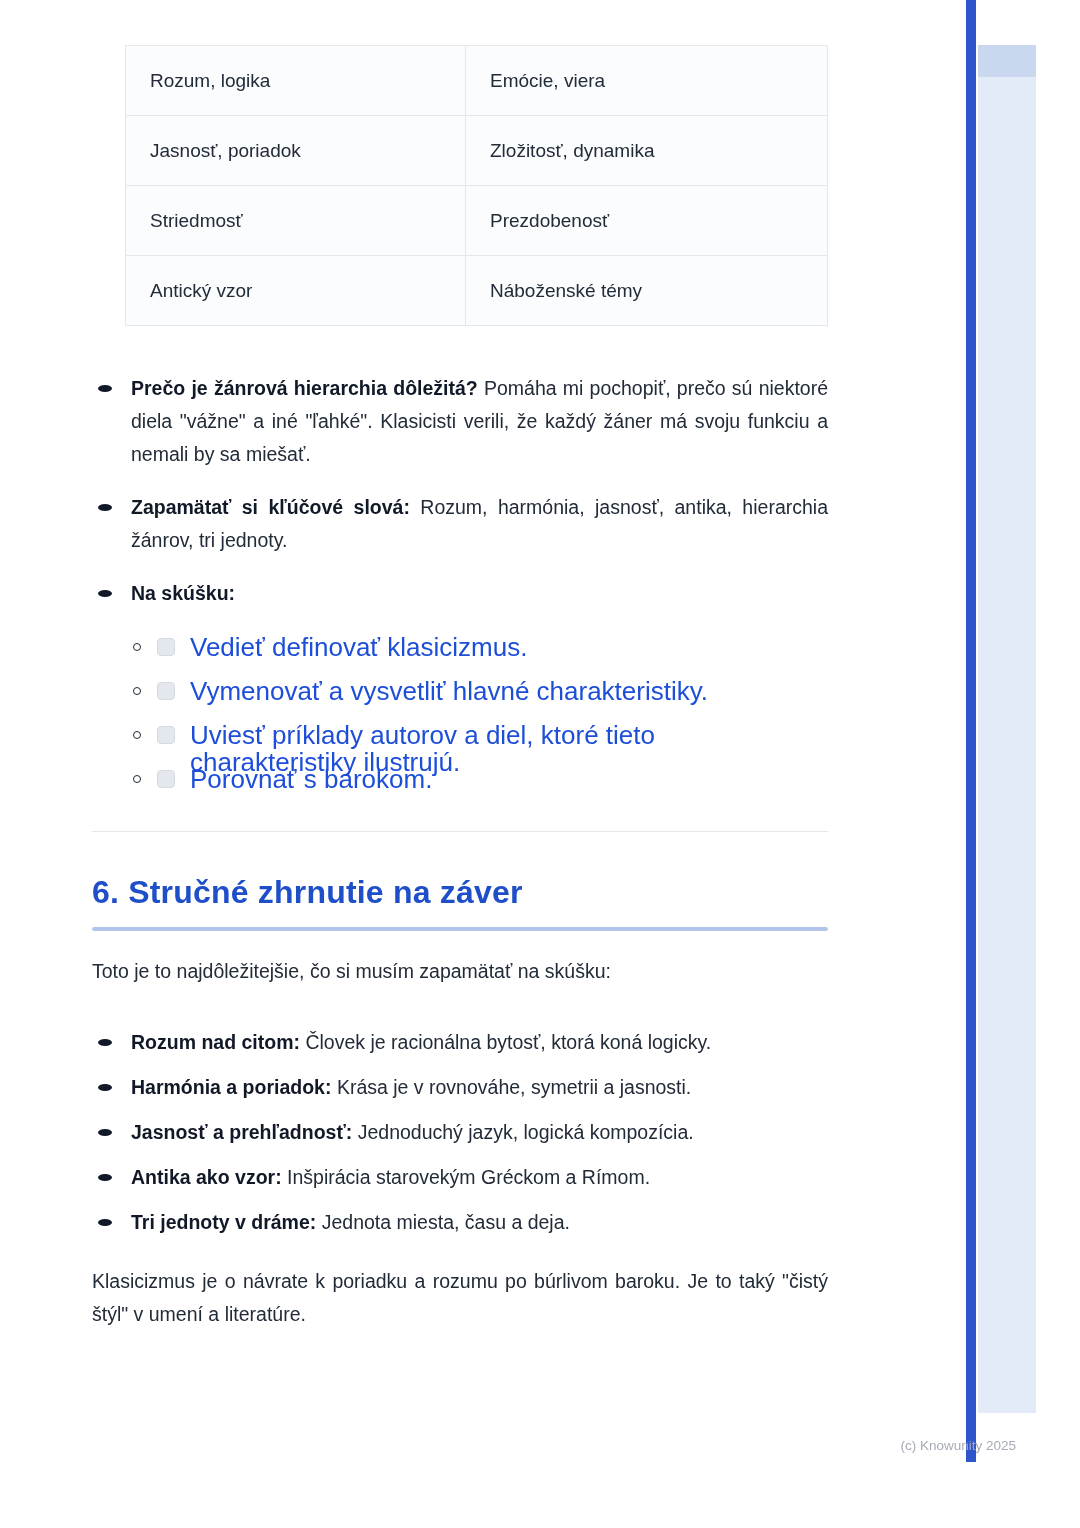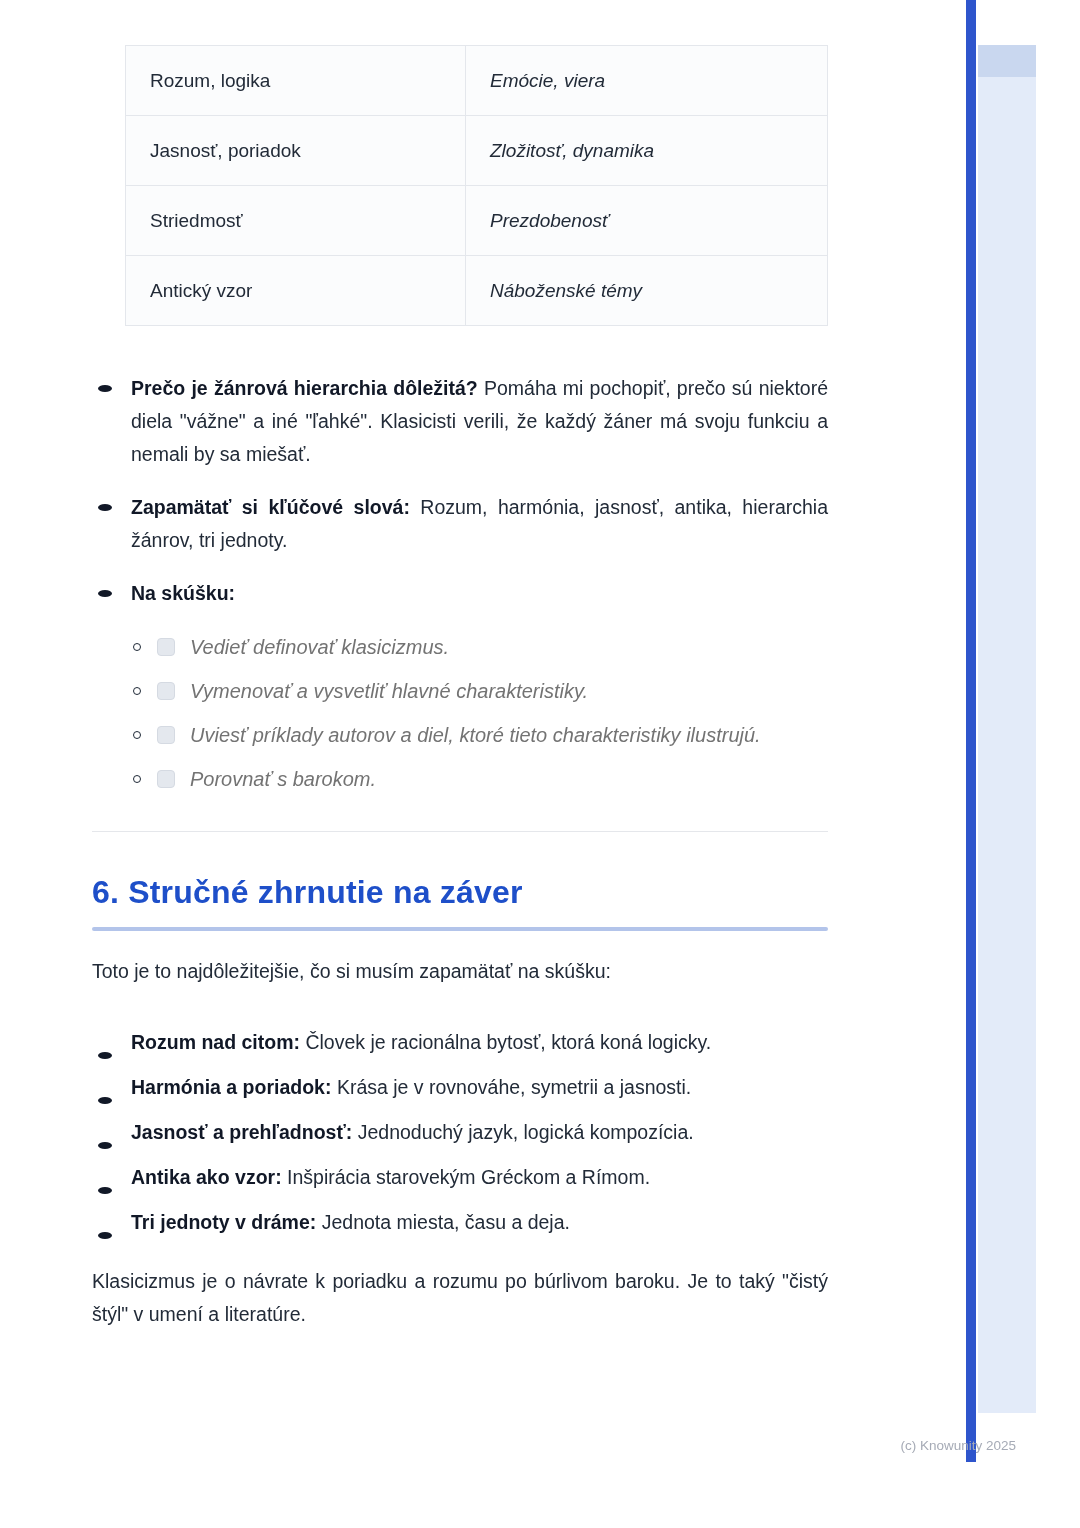--- a/index.html
+++ b/index.html
@@ -9,47 +9,47 @@
 
   .content { position:absolute; left:92px; top:0; width:736px; }
 
   
   .tbl { margin:45px 0 0 33px; width:703px; border-collapse:collapse; }
   .tbl td {
     border:1px solid #e4e7ec; background:#fbfcfd;
     height:70px; padding:0 0 0 24px; vertical-align:middle;
     font-size:19px; color:#222b38;
   }
-  .tbl td.c2 { width:362px;font-style:italic; }
+  .tbl td.c2 { width:362px; }
 
   
   .bullets { margin-top:46px; }
   .b-item { display:flex; margin-bottom:20px; }
   .b-dot { flex:0 0 14px; margin:13px 19px 0 6px; width:7px; height:7px; border-radius:50%; background:#111827; }
   .b-text { flex:1; font-size:19.5px; line-height:33px; text-align:justify; color:#222b38; }
   .b-text b { color:#111827; }
 
   
   .checklist { margin:24px 0 0 41px; }
   .c-item { display:flex; align-items:flex-start; margin-bottom:13px; height:31px; }
   .c-circle { flex:0 0 8px; width:8px; height:8px; margin:9px 16px 0 0; border:1.6px solid #1f2937; border-radius:50%; background:#fff; }
   .c-box { flex:0 0 18px; width:18px; height:18px; margin:4px 15px 0 0; background:#e4e8ee; border:1px solid #d5dae2; border-radius:4px; }
-  .c-label { font-size:20px; line-height:27px; color:#737373;font-style:italic; }
+  .c-label { font-size:26px; line-height:27px; color:#1d4ed8; }
 
   .divider { margin-top:34px; height:1px; background:#e5e7eb; width:736px; }
 
   
   .h2 { margin-top:42px; font-size:32px; font-weight:bold; color:#1e4fc9; letter-spacing:0.2px; }
   .h2-rule { margin-top:16px; width:736px; height:4px; background:#b3c4ea; border-radius:2px; }
 
   .para { margin-top:24px; font-size:19.5px; line-height:33px; color:#222b38; }
   .para.justify { text-align:justify; }
 
   .sum-bullets { margin-top:38px; }
-  .sum-bullets .b-item { margin-bottom:12px;align-items:flex-end; }
+  .sum-bullets .b-item { margin-bottom:12px; }
 
   .outro { margin-top:26px; }
 
   
   .side-bar { position:absolute; left:966px; top:0; width:10px; height:1462px; background:#2e55cc; }
   .side-panel { position:absolute; left:978px; top:45px; width:58px; height:1368px; background:#e3ebf9; }
   .side-thumb { position:absolute; left:978px; top:45px; width:58px; height:32px; background:#c9d7ef; }
 
   .footer { position:absolute; right:64px; top:1438px; font-size:13.5px; color:#a6abb6; }
 </style>

